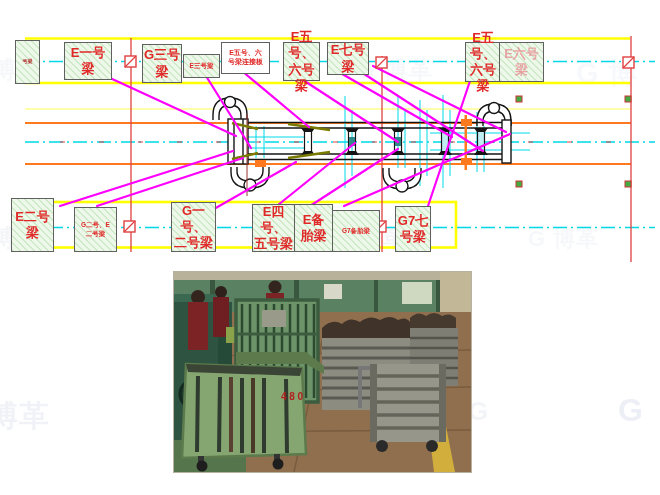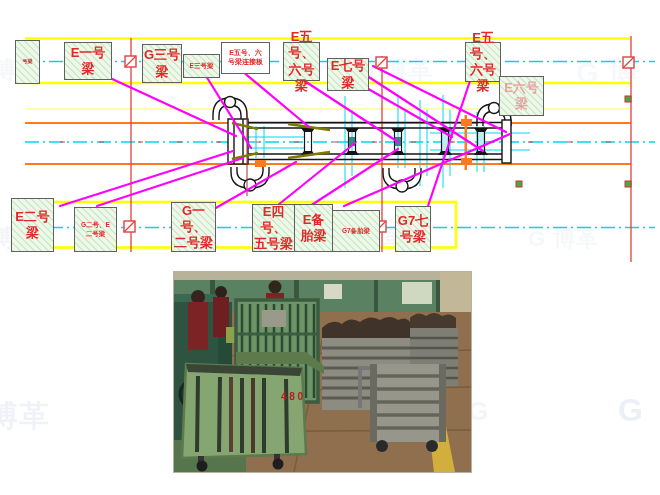--- a/index.html
+++ b/index.html
@@ -8,21 +8,21 @@
   .stage svg{display:block;}
   #draw-svg{position:absolute;left:0;top:0;z-index:1;}
   .wm{position:absolute;z-index:0;color:#8e9cc0;font-weight:bold;pointer-events:none;
       font-family:"Liberation Sans",sans-serif;letter-spacing:1px;}
   .lbl{position:absolute;z-index:2;border:1px solid #606060;color:#e02828;font-weight:bold;
        font-size:13px;line-height:1.25;white-space:pre-line;display:flex;align-items:center;
        justify-content:center;text-align:center;
        background:repeating-linear-gradient(45deg,#cfeac8 0 1.5px,#eef8ea 1.5px 5px);}
   .lbl.plain{background:#fff;font-size:7px;}
   .lbl.small{font-size:6.5px;}
-  .lbl.faded{color:rgba(232,120,130,0.65);margin-top:34px;}
+  .lbl.faded{color:rgba(232,120,130,0.65);}
   .lbl.tiny{font-size:5px;line-height:1.1;color:#b03030;}
   .photo{position:absolute;left:174px;top:272px;width:297px;height:200px;z-index:2;
          background:#ec4899;outline:1px solid #b8b0a0;}
 </style>
 </head>
 <body>
 
 <div class="stage">
 
   <div class="wm" style="left:-8px;top:54px;font-size:24px;opacity:.07">博革</div>
@@ -207,21 +207,21 @@
 
   <div class="lbl tiny" style="left:15px;top:40px;width:23px;height:42px">号梁</div>
   <div class="lbl" style="left:64px;top:42px;width:46px;height:36px">E一号梁</div>
   <div class="lbl" style="left:142px;top:44px;width:38px;height:37px">G三号
 梁</div>
   <div class="lbl small" style="left:183px;top:54px;width:35px;height:22px">E三号梁</div>
   <div class="lbl plain" style="left:221px;top:42px;width:47px;height:30px">E五号、六
 号梁连接板</div>
   <div class="lbl" style="left:283px;top:42px;width:35px;height:37px">E五号、
 六号梁</div>
-  <div class="lbl" style="left:327px;top:58px;width:40px;height:31px">E七号梁</div>
+  <div class="lbl" style="left:327px;top:42px;width:40px;height:31px">E七号梁</div>
   <div class="lbl" style="left:465px;top:42px;width:34px;height:38px">E五号、
 六号梁</div>
   <div class="lbl faded" style="left:499px;top:42px;width:43px;height:38px">E六号梁</div>
 
   <div class="lbl" style="left:11px;top:198px;width:41px;height:52px">E二号
 梁</div>
   <div class="lbl small" style="left:74px;top:207px;width:41px;height:43px">G二号、E
 二号梁</div>
   <div class="lbl" style="left:171px;top:202px;width:43px;height:48px">G一号、
 二号梁</div>

